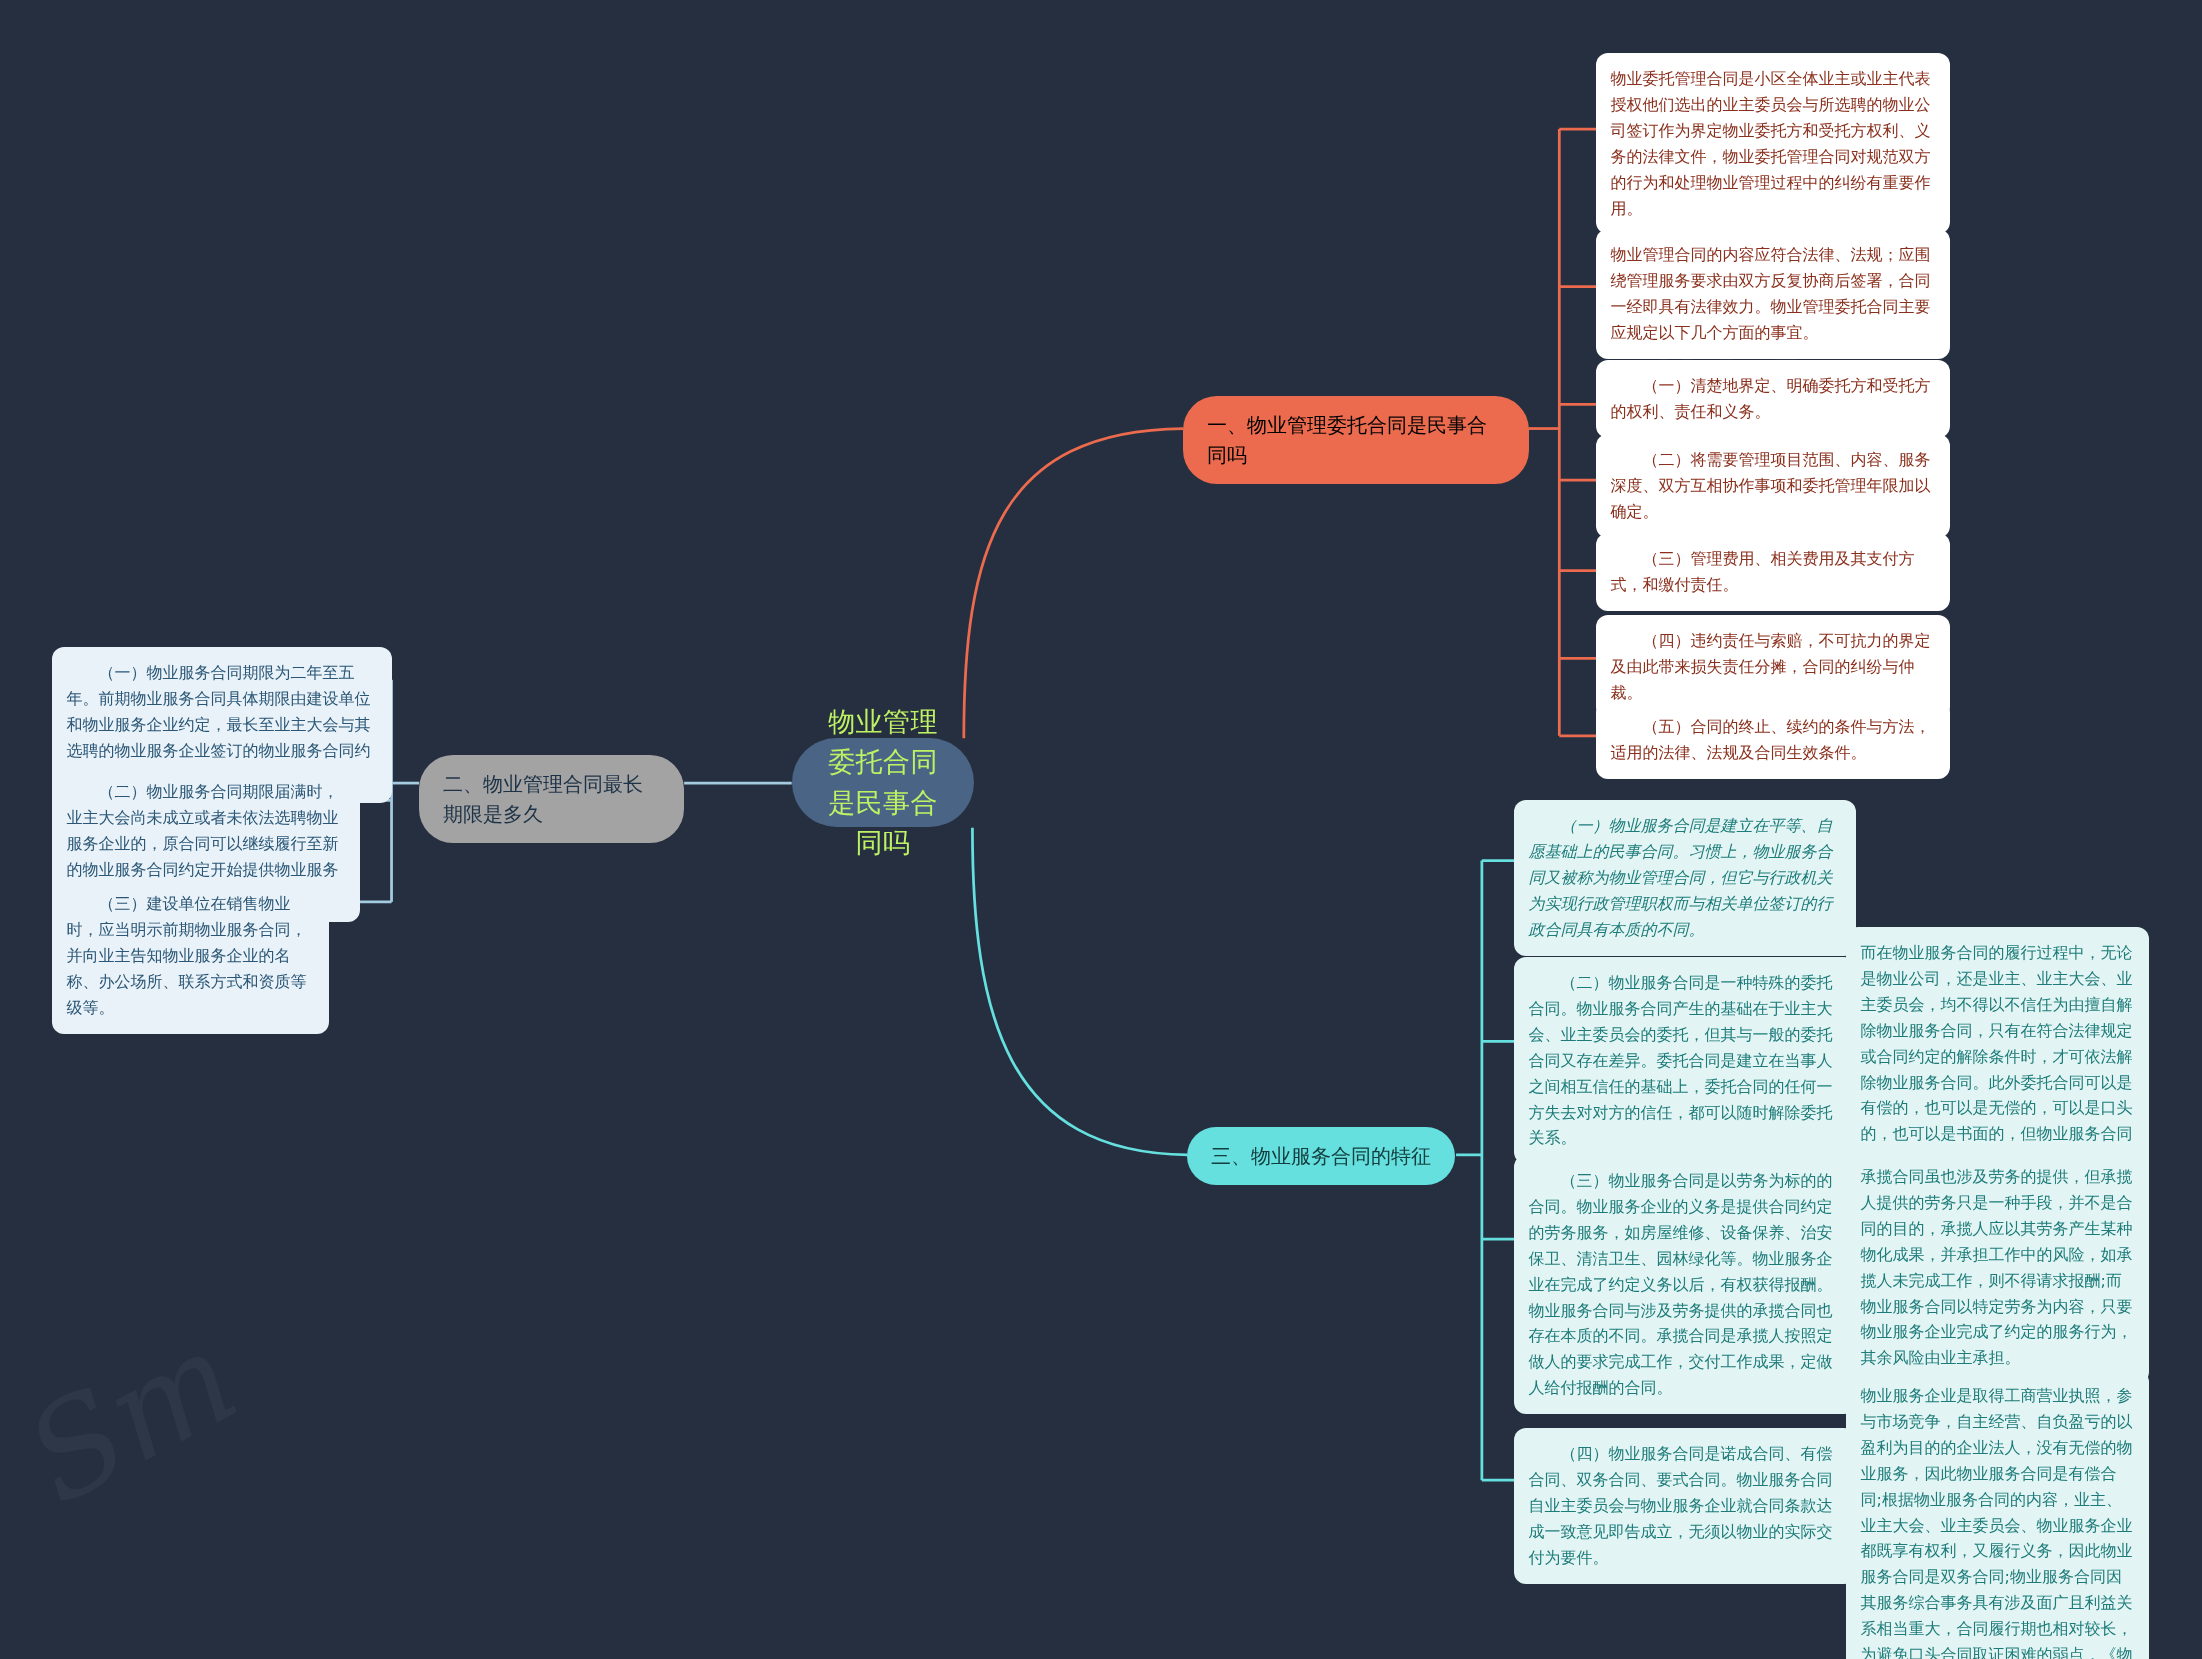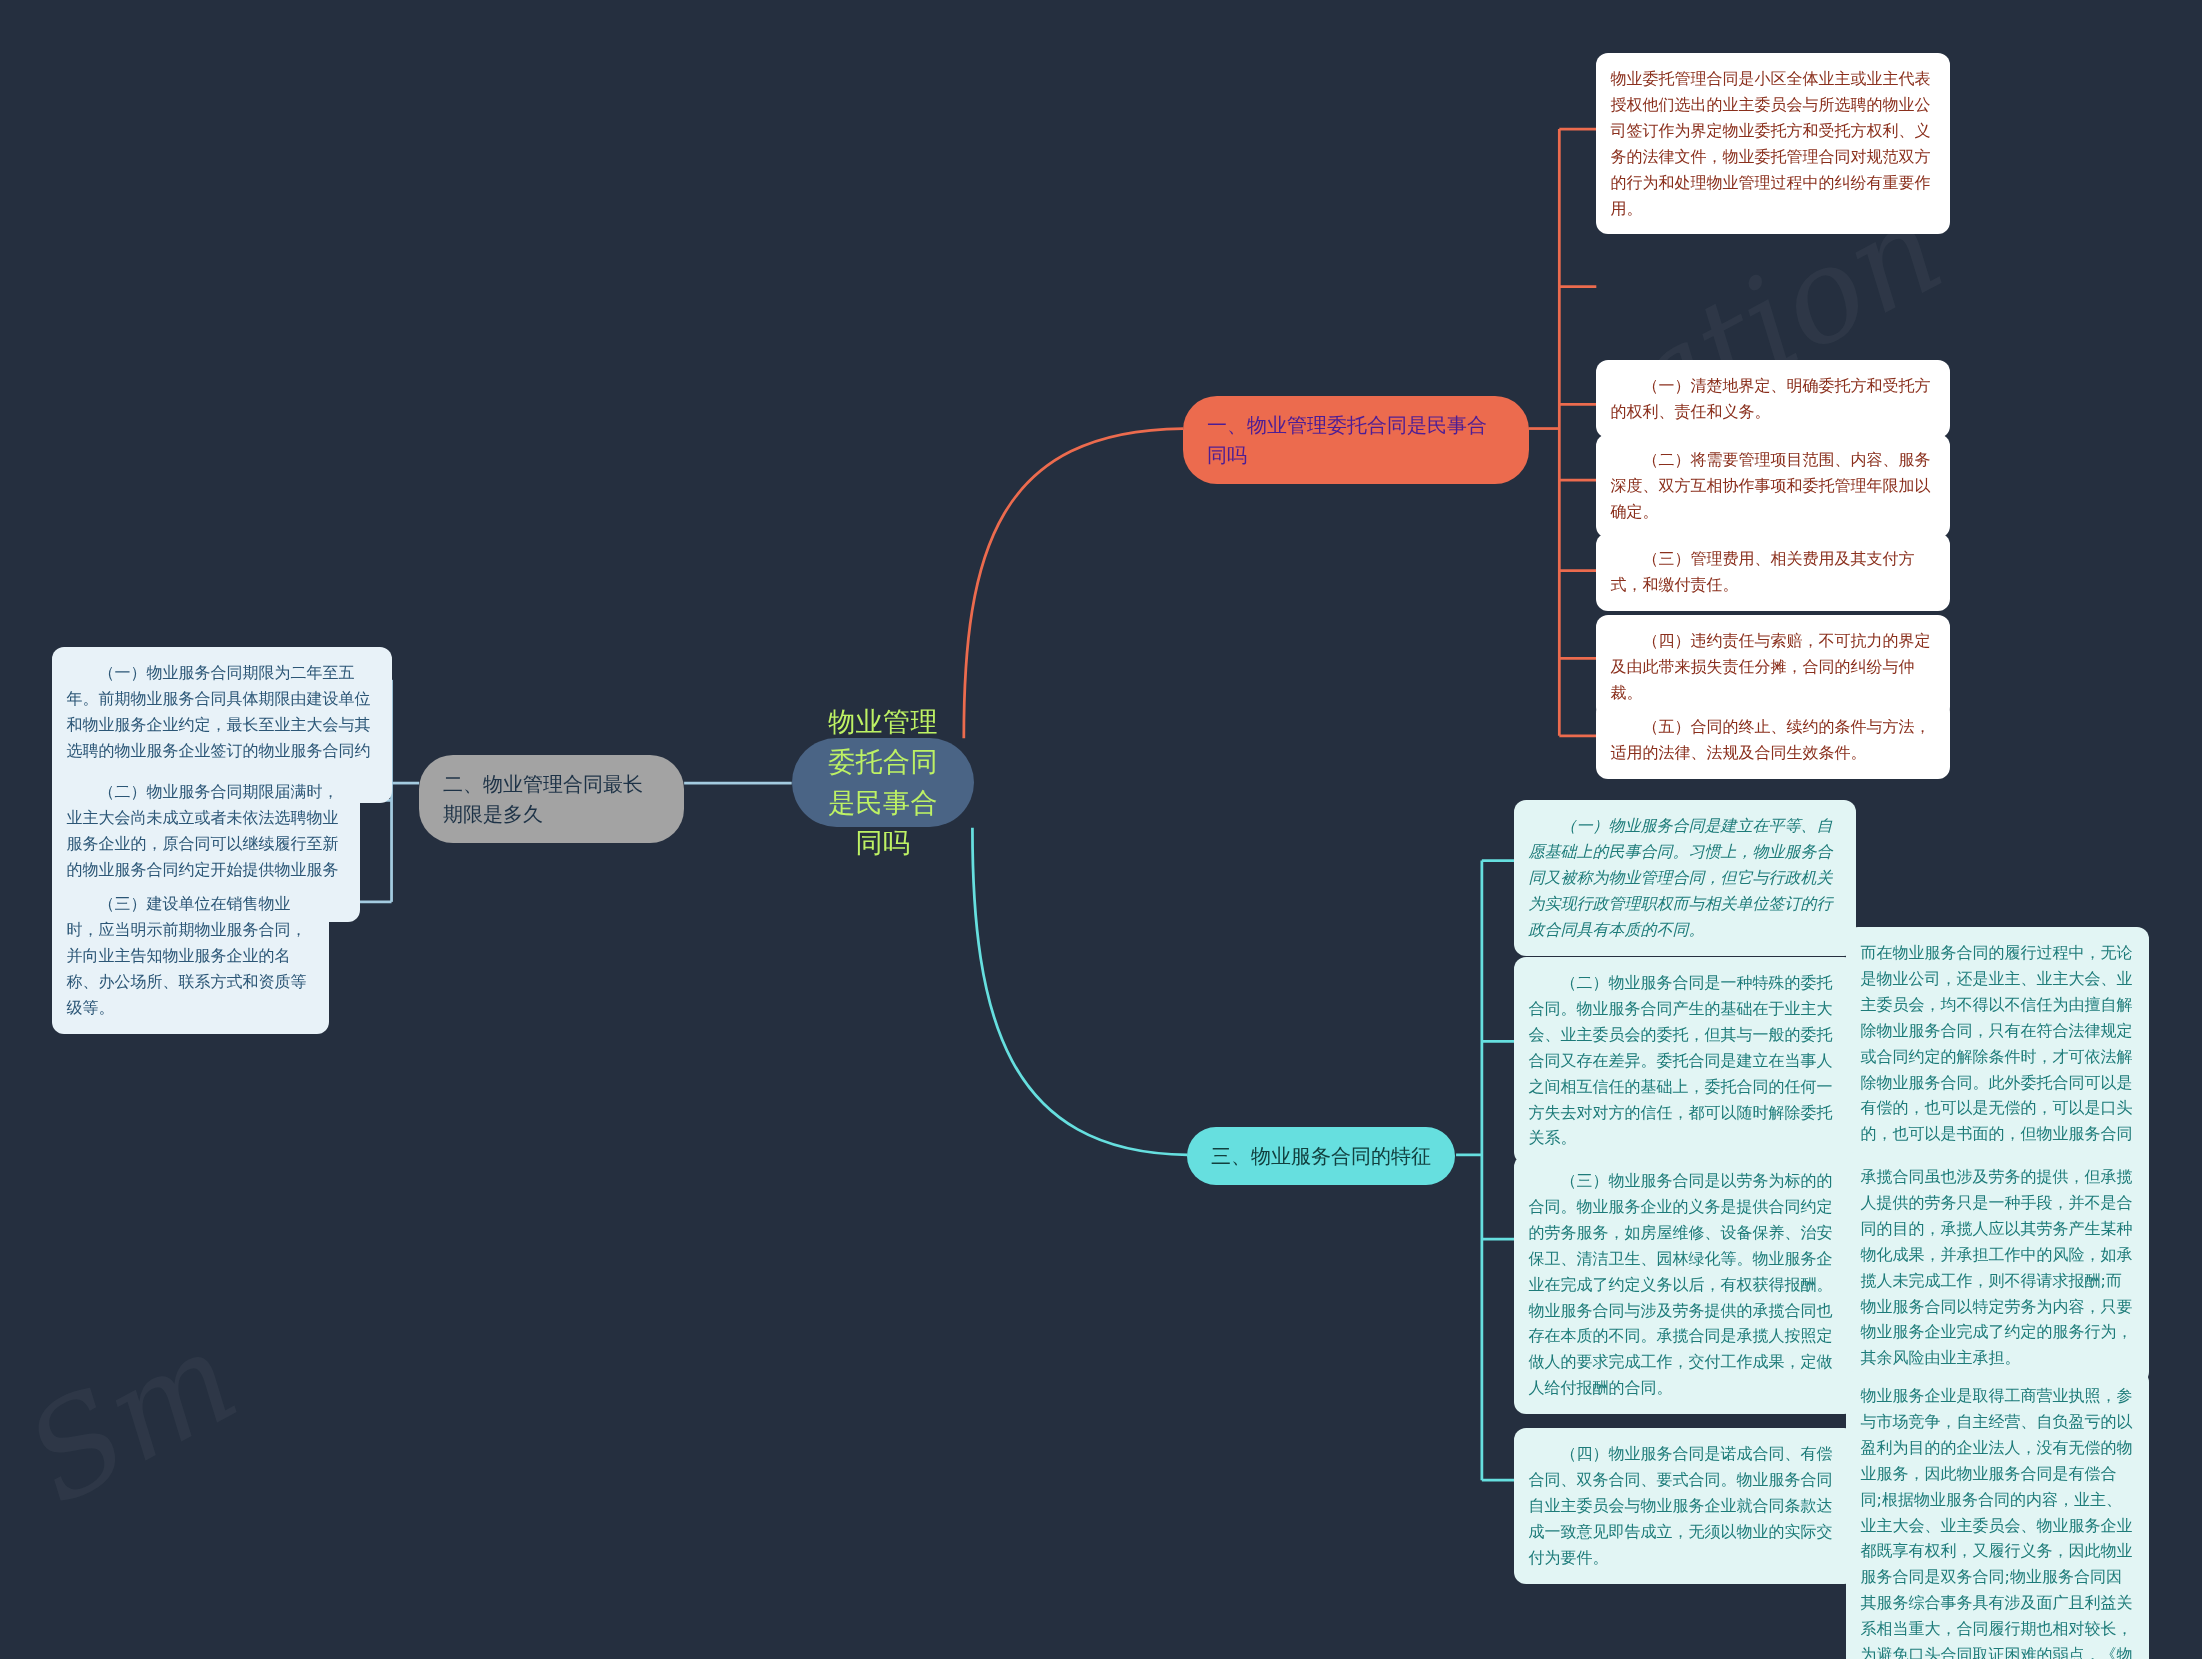--- a/index.html
+++ b/index.html
@@ -52,21 +52,21 @@
 
   
   .branch {
     border-radius: 34px;
     font-size: 20px;
     padding: 13.8px 24px;
     line-height: 1.5;
     display: flex;
     align-items: center;
   }
-  .branch.orange { background: #ec6b4e; color: #4c1d95; align-items: flex-end; }
+  .branch.orange { background: #ec6b4e; color: #000000; align-items: flex-end; }
   .branch.blue   { background: #a3a3a3; color: #1d3246; }
   .branch.cyan   { background: #66dfdf; color: #12403f; }
 
   
   .leaf {
     border-radius: 12px;
     font-size: 16px;
     padding: 13px 14.6px;
     line-height: 1.62;
   }
@@ -145,20 +145,21 @@
   <div class="node root" style="left:792px; top:738px; width:182px; height:89px;">
     <span>物业管理委托合同是民事合同吗</span>
   </div>
 
   <div class="node branch orange" style="left:1183px; top:396px; width:346px;">
     <span>一、物业管理委托合同是民事合同吗</span>
   </div>
 
   <div class="node leaf orange" style="left:1596px; top:53px; width:354px;">物业委托管理合同是小区全体业主或业主代表授权他们选出的业主委员会与所选聘的物业公司签订作为界定物业委托方和受托方权利、义务的法律文件，物业委托管理合同对规范双方的行为和处理物业管理过程中的纠纷有重要作用。</div>
 
+  <div class="node leaf orange" style="left:1596px; top:229px; width:354px;">物业管理合同的内容应符合法律、法规；应围绕管理服务要求由双方反复协商后签署，合同一经即具有法律效力。物业管理委托合同主要应规定以下几个方面的事宜。</div>
 
   <div class="node leaf orange indent" style="left:1596px; top:360px; width:354px;">（一）清楚地界定、明确委托方和受托方的权利、责任和义务。</div>
 
   <div class="node leaf orange indent" style="left:1596px; top:434px; width:354px;">（二）将需要管理项目范围、内容、服务深度、双方互相协作事项和委托管理年限加以确定。</div>
 
   <div class="node leaf orange indent" style="left:1596px; top:533px; width:354px;">（三）管理费用、相关费用及其支付方式，和缴付责任。</div>
 
   <div class="node leaf orange indent" style="left:1596px; top:701px; width:354px;">（五）合同的终止、续约的条件与方法，适用的法律、法规及合同生效条件。</div>
 
   <div class="node leaf orange indent" style="left:1596px; top:615px; width:354px;">（四）违约责任与索赔，不可抗力的界定及由此带来损失责任分摊，合同的纠纷与仲裁。</div>

